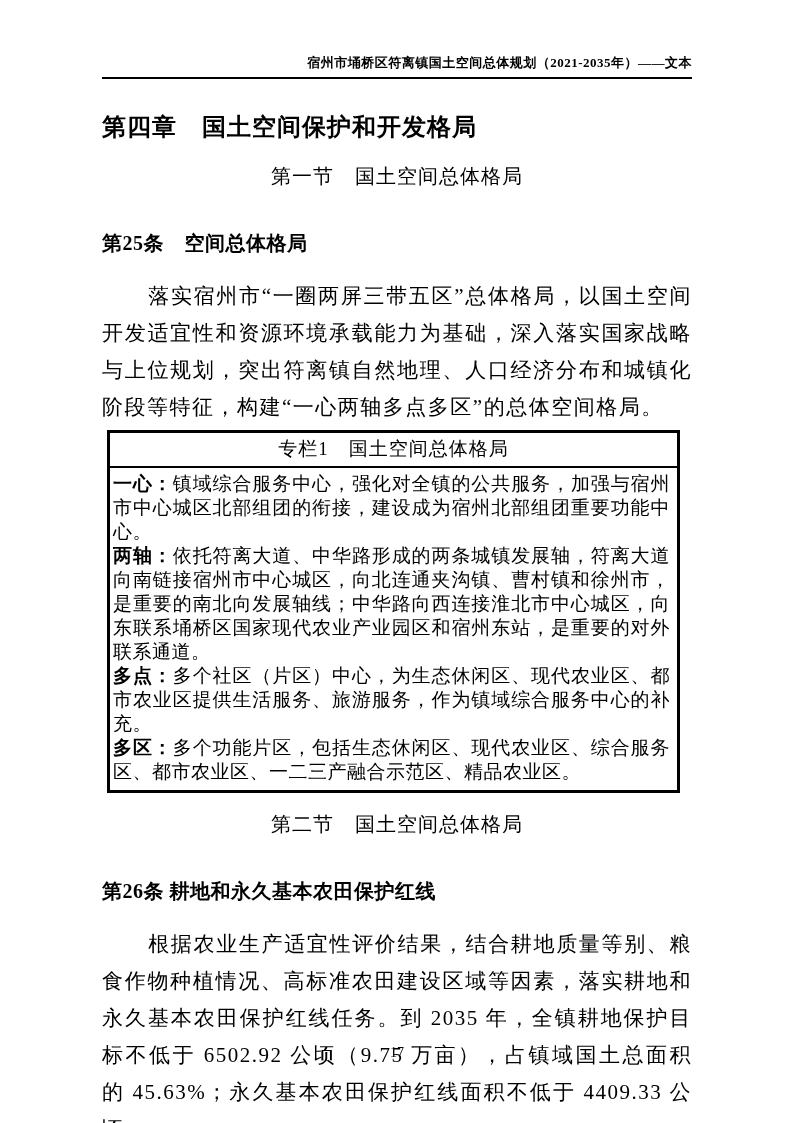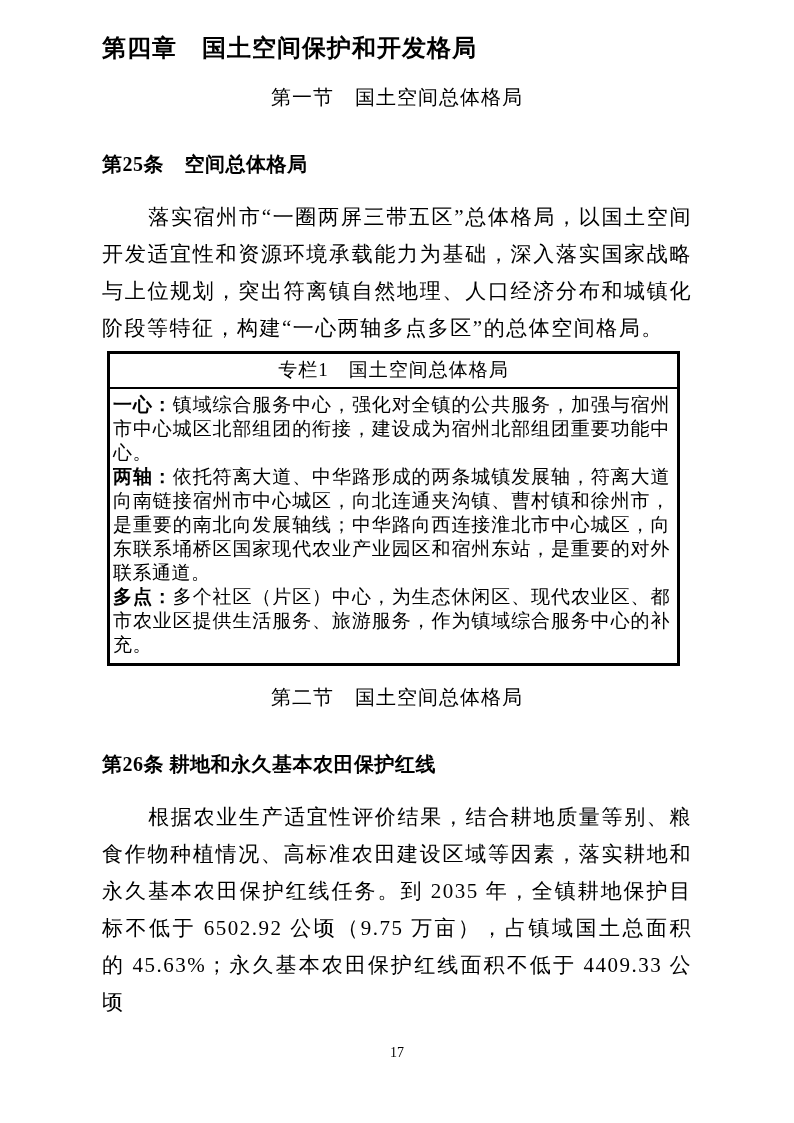--- a/index.html
+++ b/index.html
@@ -85,35 +85,39 @@
     bottom: 62px;
     text-align: center;
     font-size: 14px;
   }
 </style>
 </head>
 <body>
 
 <div class="page">
 
+  <div class="running-header">
+    <span>宿州市埇桥区符离镇国土空间总体规划（2021-2035年）——文本</span>
+  </div>
 
   <h1 class="chapter-title">第四章　国土空间保护和开发格局</h1>
 
   <h2 class="section-title">第一节　国土空间总体格局</h2>
 
   <h3 class="article-heading">第25条　空间总体格局</h3>
 
   <p class="body-para"><span>落实宿州市“一圈两屏三带五区”总体格局，以国土空间开发适宜性和资源环境承载能力为基础，深入落实国家战略与上位规划，突出符离镇自然地理、人口经济分布和城镇化阶段等特征，</span><span class="u">构建“一心两轴多点多区”的总体空间格局。</span></p>
 
   <div class="feature-box">
     <div class="box-title">专栏1　国土空间总体格局</div>
     <div class="box-body">
       <span class="box-item"><span class="box-item-label">一心：</span><span>镇域综合服务中心，强化对全镇的公共服务，加强与宿州市中心城区北部组团的衔接，建设成为宿州北部组团重要功能中心。</span></span><br>
       <span class="box-item"><span class="box-item-label">两轴：</span><span>依托符离大道、中华路形成的两条城镇发展轴，符离大道向南链接宿州市中心城区，向北连通夹沟镇、曹村镇和徐州市，是重要的南北向发展轴线；中华路向西连接淮北市中心城区，向东联系埇桥区国家现代农业产业园区和宿州东站，是重要的对外联系通道。</span></span><br>
       <span class="box-item"><span class="box-item-label">多点：</span><span>多个社区（片区）中心，为生态休闲区、现代农业区、都市农业区提供生活服务、旅游服务，作为镇域综合服务中心的补充。</span></span><br>
+      <span class="box-item"><span class="box-item-label">多区：</span><span>多个功能片区，包括生态休闲区、现代农业区、综合服务区、都市农业区、一二三产融合示范区、精品农业区。</span></span>
     </div>
   </div>
 
   <h2 class="section-title section2-title">第二节　国土空间总体格局</h2>
 
   <h3 class="article-heading">第26条 耕地和永久基本农田保护红线</h3>
 
   <p class="body-para"><span>根据农业生产适宜性评价结果，结合耕地质量等别、粮食作物种植情况、高标准农田建设区域等因素，落实耕地和永久基本农田保护红线任务。</span><span class="u">到 2035 年，全镇耕地保护目标不低于 6502.92 公顷（9.75 万亩），占镇域国土总面积的 45.63%；永久基本农田保护红线面积不低于 4409.33 公顷</span></p>
 
   <div class="page-number">17</div>

